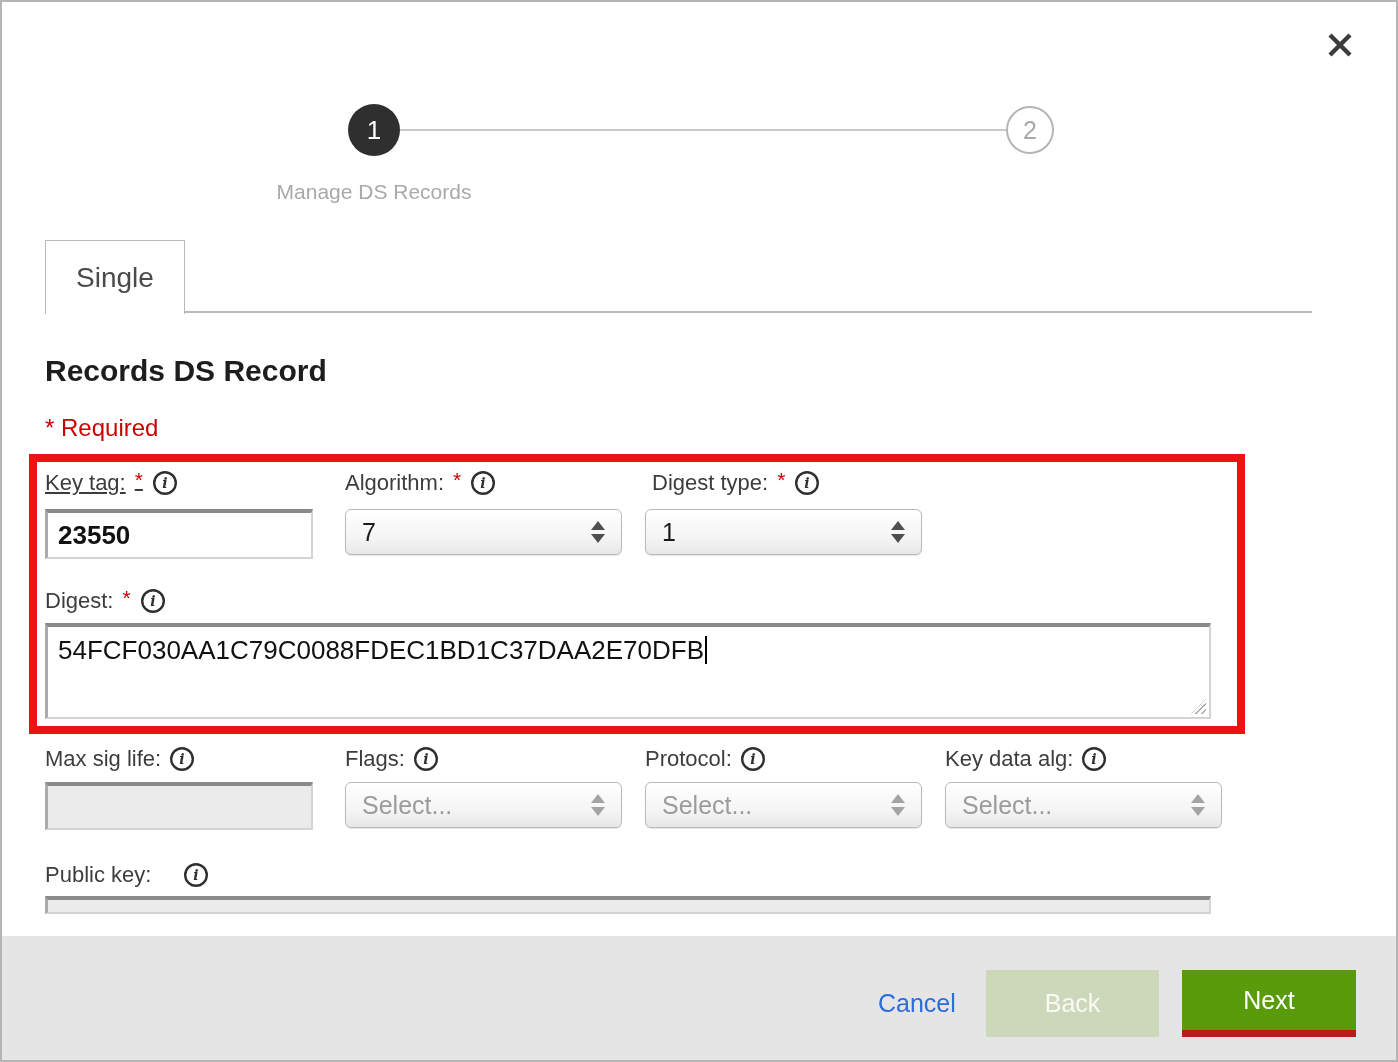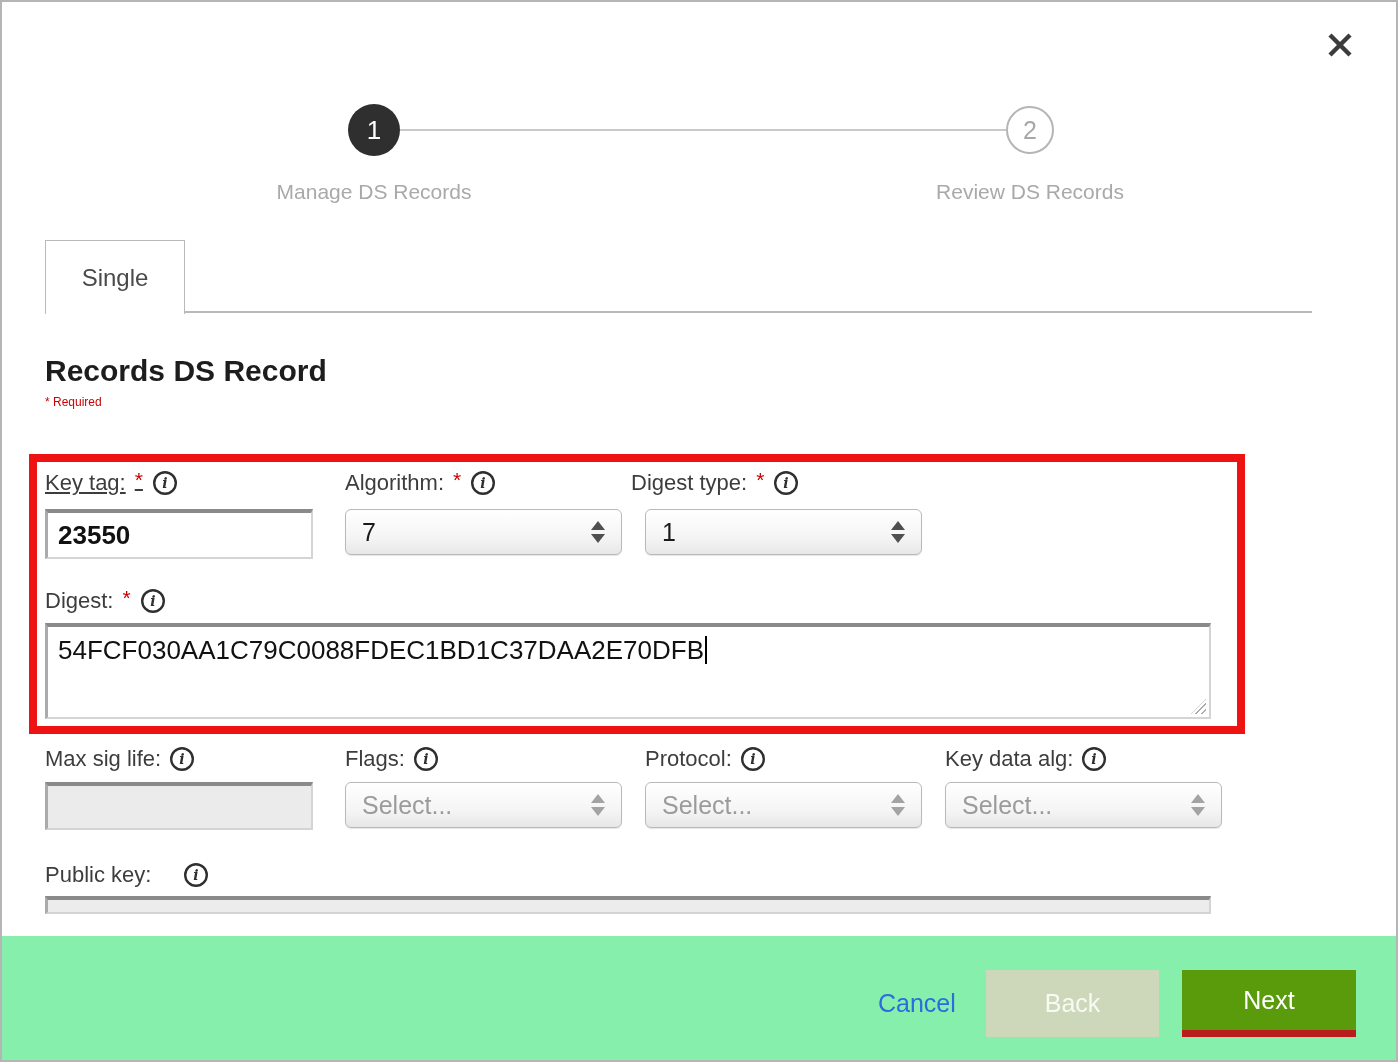--- a/index.html
+++ b/index.html
@@ -18,26 +18,26 @@
   .step-circle { position:absolute; border-radius:50%; display:flex; align-items:center; justify-content:center; box-sizing:border-box; }
   .step-1 { left:346px; top:102px; width:52px; height:52px; background:#2f2f2f; color:#fff; font-size:26px; }
   .step-2 { left:1004px; top:104px; width:48px; height:48px; background:#fff; border:2px solid #b5b5b5; color:#a8a8a8; font-size:25px; }
   .step-line { position:absolute; left:398px; top:127px; width:606px; height:2px; background:#c9c9c9; }
   .step-label { position:absolute; top:178px; width:400px; text-align:center; font-size:21px; color:#a9a9a9; }
   .step-label-1 { left:172px; }
   .step-label-2 { left:828px; }
 
   
   .tab-underline { position:absolute; left:43px; top:309px; width:1267px; height:2px; background:#b9b9b9; }
-  .tab { position:absolute; top:238px; width:140px; height:73px; display:flex; align-items:center; justify-content:center; font-size:24px; cursor:pointer; }
+  .tab { position:absolute; top:238px; width:140px; height:73px; display:flex; align-items:center; justify-content:center; font-size:28px; cursor:pointer; }
   .tab-single { left:43px; background:#fff; border:1px solid #b9b9b9; border-bottom:none; z-index:2; color:#4a4a4a; height:74px; box-sizing:border-box; }
   .tab-bulk { left:184px; color:#3a3a3a; }
 
   .heading { position:absolute; left:43px; top:352px; font-size:30px; font-weight:bold; color:#1d1d1d; }
-  .required-note { position:absolute; left:43px; top:393px; font-size:12px; color:#cc0000; }
+  .required-note { position:absolute; left:43px; top:412px; font-size:24px; color:#cc0000; }
 
   
   .annotation-box {
     position:absolute; left:27px; top:452px; width:1216px; height:280px;
     border:8px solid #ee1212; box-sizing:border-box; z-index:6; pointer-events:none;
   }
 
   
   .flabel { position:absolute; height:30px; display:flex; align-items:center; font-size:22px; color:#3d3d3d; white-space:nowrap; }
   .req { color:#cc0000; font-size:21px; margin-left:9px; margin-right:1px; transform:translateY(-3px); }
@@ -76,21 +76,21 @@
   }
   .select-box .value { flex:1; }
   .spinner { display:flex; flex-direction:column; align-items:center; gap:4px; }
   .tri-up { width:0; height:0; border-left:7px solid transparent; border-right:7px solid transparent; border-bottom:9px solid #4f4f4f; }
   .tri-dn { width:0; height:0; border-left:7px solid transparent; border-right:7px solid transparent; border-top:9px solid #4f4f4f; }
   .muted .value { color:#9b9b9b; }
   .muted .tri-up { border-bottom-color:#a3a3a3; }
   .muted .tri-dn { border-top-color:#a3a3a3; }
 
   
-  .footer { position:absolute; left:0; bottom:0; width:100%; height:124px; background:#86efac; }
+  .footer { position:absolute; left:0; bottom:0; width:100%; height:124px; background:#e5e5e5; }
   .cancel-link { position:absolute; left:876px; top:53px; font-size:25px; color:#2b6cdf; cursor:pointer; }
   .btn { position:absolute; top:34px; height:67px; display:flex; align-items:center; justify-content:center; font-size:25px; box-sizing:border-box; cursor:pointer; }
   .back-btn { left:984px; width:173px; background:#cdd8ba; color:#f8faf4; }
   .next-btn { left:1180px; width:174px; background:#5a9b0b; border-bottom:7px solid #b91c1c; color:#ffffff; }
 </style>
 </head>
 <body>
 
 <div class="modal">
 
@@ -102,21 +102,20 @@
   </div>
 
   <div class="step-line"></div>
   <div class="step-circle step-1">
       <span>1</span>
     </div>
   <div class="step-circle step-2">
       <span>2</span>
     </div>
   <div class="step-label step-label-1">Manage DS Records</div>
-  <div class="step-label step-label-2">Review DS Records</div>
 
   <div class="tab-underline"></div>
   <div class="tab tab-single">
       <span>Single</span>
     </div>
 
   <div class="heading">Records DS Record</div>
   <div class="required-note">* Required</div>
 
   <div class="annotation-box"></div>
@@ -134,21 +133,21 @@
   <div class="flabel" style="left:343px; top:466px;">
     <span>Algorithm:</span>
     <span class="req">*</span>
     <span class="info-wrap">
       <svg width="26" height="26" viewBox="0 0 26 26">
           <circle cx="13" cy="13" r="10.8" fill="none" stroke="#2f2f2f" stroke-width="2.4"></circle>
           <text x="13" y="18.2" text-anchor="middle" font-family="DejaVu Serif, serif" font-style="italic" font-weight="bold" font-size="14" fill="#2f2f2f">i</text>
         </svg>
     </span>
   </div>
-  <div class="flabel" style="left:629px; top:466px;">
+  <div class="flabel" style="left:650px; top:466px;">
     <span>Digest type:</span>
     <span class="req">*</span>
     <span class="info-wrap">
       <svg width="26" height="26" viewBox="0 0 26 26">
           <circle cx="13" cy="13" r="10.8" fill="none" stroke="#2f2f2f" stroke-width="2.4"></circle>
           <text x="13" y="18.2" text-anchor="middle" font-family="DejaVu Serif, serif" font-style="italic" font-weight="bold" font-size="14" fill="#2f2f2f">i</text>
         </svg>
     </span>
   </div>
 

